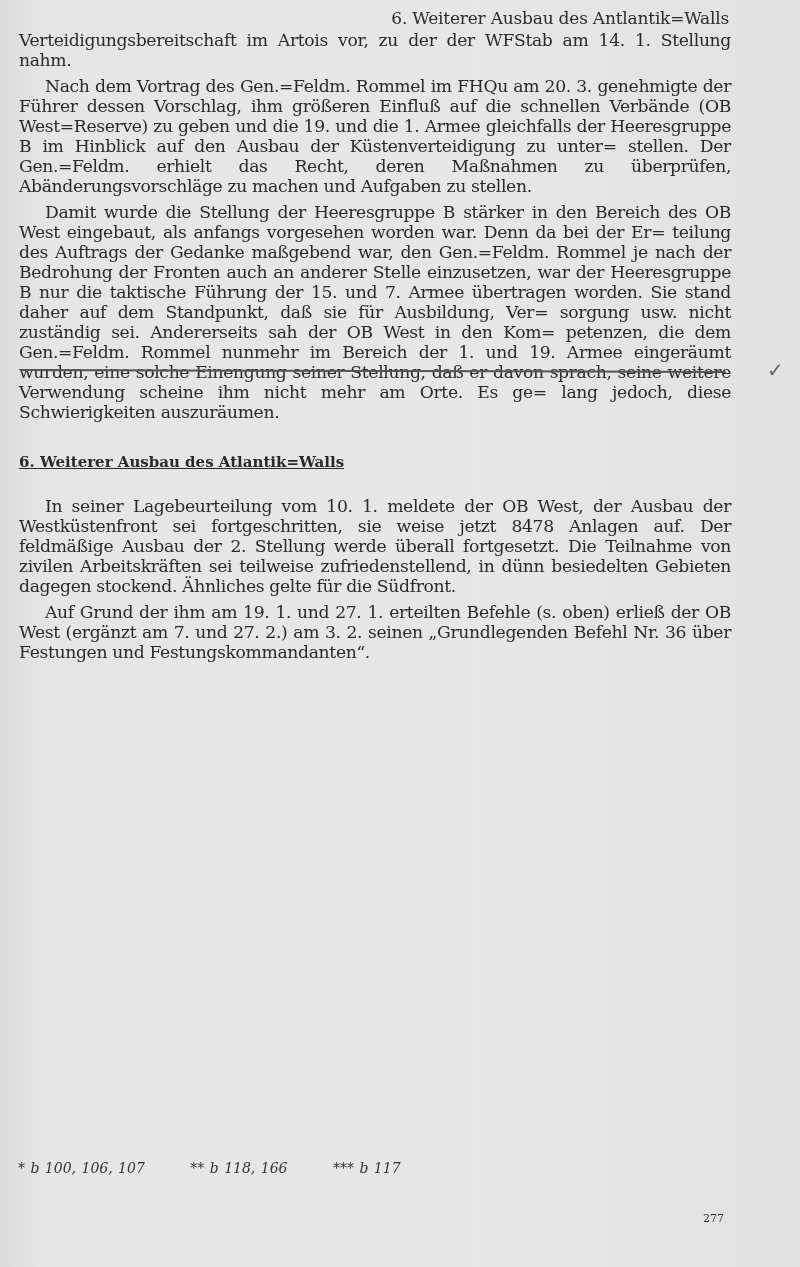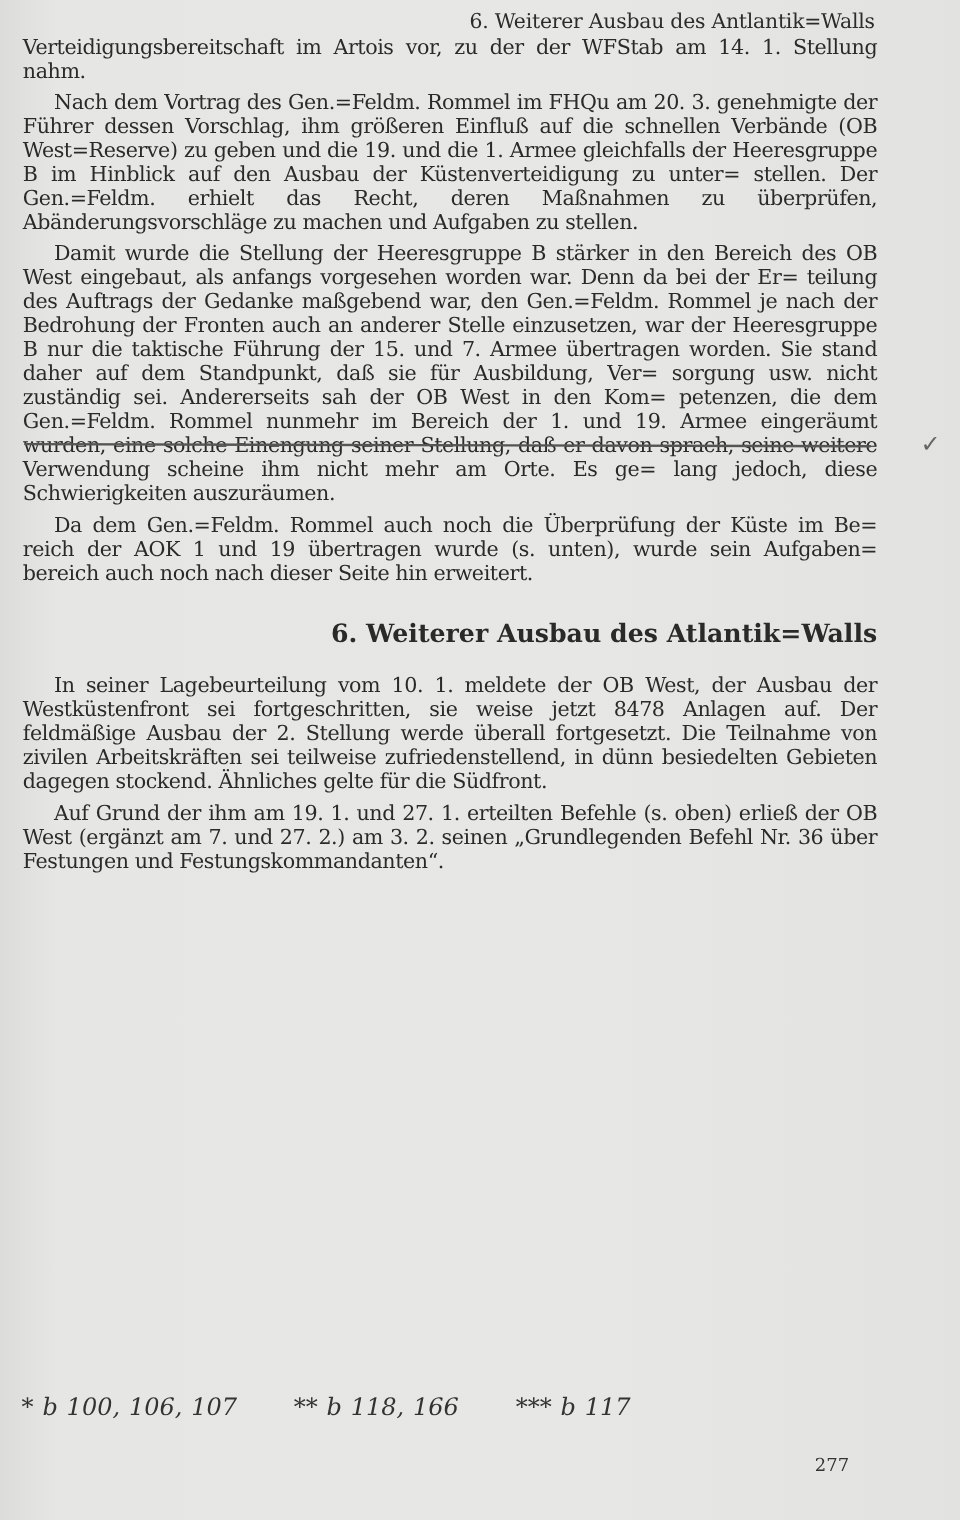--- a/index.html
+++ b/index.html
@@ -20,51 +20,50 @@
     font-size: 17px; letter-spacing: -0.2px; color: #2c2c2c;
   }
   .body-text {
     position: absolute; left: 19px; top: 30px; width: 712px;
     font-size: 17.2px; line-height: 20px; letter-spacing: -0.35px;
     text-align: justify;
   }
   .body-text p { margin: 0 0 6px 0; text-indent: 26px; }
   .body-text p.noindent { text-indent: 0; }
   .heading {
-    text-align: right; font-weight: bold; font-size: 21px;
-    margin: 30px 0 24px 0 !important; text-indent: 0 !important; letter-spacing: 0;
+    text-align: left; font-weight: bold; font-size: 15px;
+    margin: 30px 0 24px 0 !important; text-indent: 0 !important; letter-spacing: 0; text-decoration: underline;
   }
   .underline-mark {
     position: absolute; left: 20px; top: 370px; width: 706px; height: 2px;
     background: #555; border-radius: 1px; transform: rotate(0.15deg);
   }
   .check-mark {
     position: absolute; left: 767px; top: 358px; font-size: 20px; color: #666;
     font-family: "DejaVu Sans", sans-serif;
   }
   .footnotes {
-    position: absolute; left: 18px; top: 1160px; font-size: 20px; font-style: italic;
+    position: absolute; left: 18px; top: 1160px; font-size: 14px; font-style: italic;
     word-spacing: 1px; color: #333;
   }
   .footnotes span { margin-right: 40px; }
   .page-number {
-    position: absolute; left: 679px; top: 1212px; font-size: 15px; color: #333;
+    position: absolute; left: 703px; top: 1212px; font-size: 11px; color: #333;
   }
 </style>
 </head>
 <body>
 
 <div class="page">
   <div class="running-head">6. Weiterer Ausbau des Antlantik=Walls</div>
 
   <div class="body-text">
     <p class="noindent">Verteidigungsbereitschaft im Artois vor, zu der der WFStab am 14. 1. Stellung nahm.</p>
     <p>Nach dem Vortrag des Gen.=Feldm. Rommel im FHQu am 20. 3. genehmigte der Führer dessen Vorschlag, ihm größeren Einfluß auf die schnellen Verbände (OB West=Reserve) zu geben und die 19. und die 1. Armee gleichfalls der Heeresgruppe B im Hinblick auf den Ausbau der Küstenverteidigung zu unter= stellen. Der Gen.=Feldm. erhielt das Recht, deren Maßnahmen zu überprüfen, Abänderungsvorschläge zu machen und Aufgaben zu stellen.</p>
     <p>Damit wurde die Stellung der Heeresgruppe B stärker in den Bereich des OB West eingebaut, als anfangs vorgesehen worden war. Denn da bei der Er= teilung des Auftrags der Gedanke maßgebend war, den Gen.=Feldm. Rommel je nach der Bedrohung der Fronten auch an anderer Stelle einzusetzen, war der Heeresgruppe B nur die taktische Führung der 15. und 7. Armee übertragen worden. Sie stand daher auf dem Standpunkt, daß sie für Ausbildung, Ver= sorgung usw. nicht zuständig sei. Andererseits sah der OB West in den Kom= petenzen, die dem Gen.=Feldm. Rommel nunmehr im Bereich der 1. und 19. Armee eingeräumt wurden, eine solche Einengung seiner Stellung, daß er davon sprach, seine weitere Verwendung scheine ihm nicht mehr am Orte. Es ge= lang jedoch, diese Schwierigkeiten auszuräumen.</p>
-    <p>Da dem Gen.=Feldm. Rommel auch noch die Überprüfung der Küste im Be= reich der AOK 1 und 19 übertragen wurde (s. unten), wurde sein Aufgaben= bereich auch noch nach dieser Seite hin erweitert.</p>
     <p class="heading">6. Weiterer Ausbau des Atlantik=Walls</p>
     <p>In seiner Lagebeurteilung vom 10. 1. meldete der OB West, der Ausbau der Westküstenfront sei fortgeschritten, sie weise jetzt 8478 Anlagen auf. Der feldmäßige Ausbau der 2. Stellung werde überall fortgesetzt. Die Teilnahme von zivilen Arbeitskräften sei teilweise zufriedenstellend, in dünn besiedelten Gebieten dagegen stockend. Ähnliches gelte für die Südfront.</p>
     <p>Auf Grund der ihm am 19. 1. und 27. 1. erteilten Befehle (s. oben) erließ der OB West (ergänzt am 7. und 27. 2.) am 3. 2. seinen „Grundlegenden Befehl Nr. 36 über Festungen und Festungskommandanten“.</p>
   </div>
 
   <div class="underline-mark"></div>
   <div class="check-mark">✓</div>
 
   <div class="footnotes">
     <span>* b 100, 106, 107</span>

